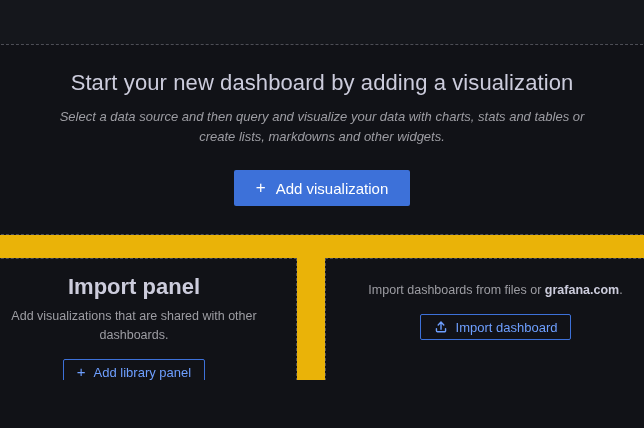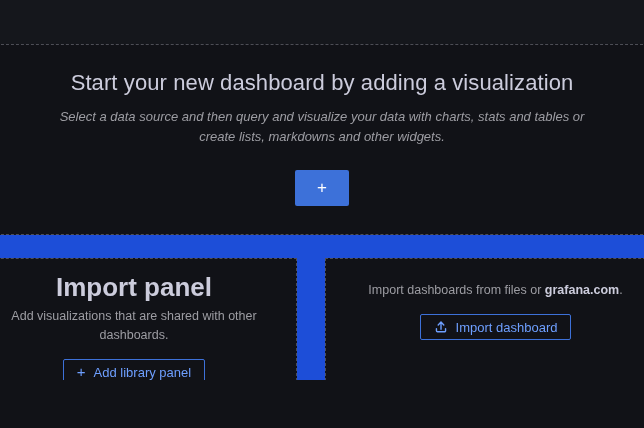--- a/index.html
+++ b/index.html
@@ -2,21 +2,21 @@
 <html><head>
 <meta charset="utf-8">
 <style>
   * { margin: 0; padding: 0; box-sizing: border-box; }
   html, body { background: #111217; }
   body { font-family: "Liberation Sans", sans-serif; }
   .screen {
     position: relative;
     width: 644px;
     height: 380px;
-    background: #1d4ed8;
+    background: #eab308;
     overflow: hidden;
   }
   .top-strip {
     position: absolute;
     left: 0; top: 0;
     width: 644px; height: 44px;
     background: #15171c;
   }
   .dashed-panel {
     position: absolute;
@@ -87,21 +87,21 @@
   }
   .btn-outline .plus-glyph { font-size: 15px; }
   .import-card {
     top: 258px;
     height: 143px;
     padding-top: 15px;
   }
   .import-card.left  { left: -29px; width: 326px; }
   .import-card.right { left: 325px; width: 341px; }
   .card-title {
-    font-size: 26px;
+    font-size: 22px;
     font-weight: 700;
     line-height: 26px;
     color: #ccccdc;
   }
   .card-desc {
     margin-top: 7px;
     font-size: 12.5px;
     line-height: 19px;
     color: #9d9da3;
   }
@@ -117,20 +117,21 @@
 
 <div class="screen">
 
   <div class="top-strip"></div>
 
   <section class="dashed-panel cta-panel">
     <h1 class="cta-heading">Start your new dashboard by adding a visualization</h1>
     <p class="cta-desc">Select a data source and then query and visualize your data with charts, stats and tables or create lists, markdowns and other widgets.</p>
     <button class="btn btn-primary">
       <span class="plus-glyph">+</span>
+      <span>Add visualization</span>
     </button>
   </section>
 
   <section class="dashed-panel import-card left">
     <h2 class="card-title">Import panel</h2>
     <p class="card-desc">Add visualizations that are shared with other dashboards.</p>
     <button class="btn btn-outline">
       <span class="plus-glyph">+</span>
       <span>Add library panel</span>
     </button>

